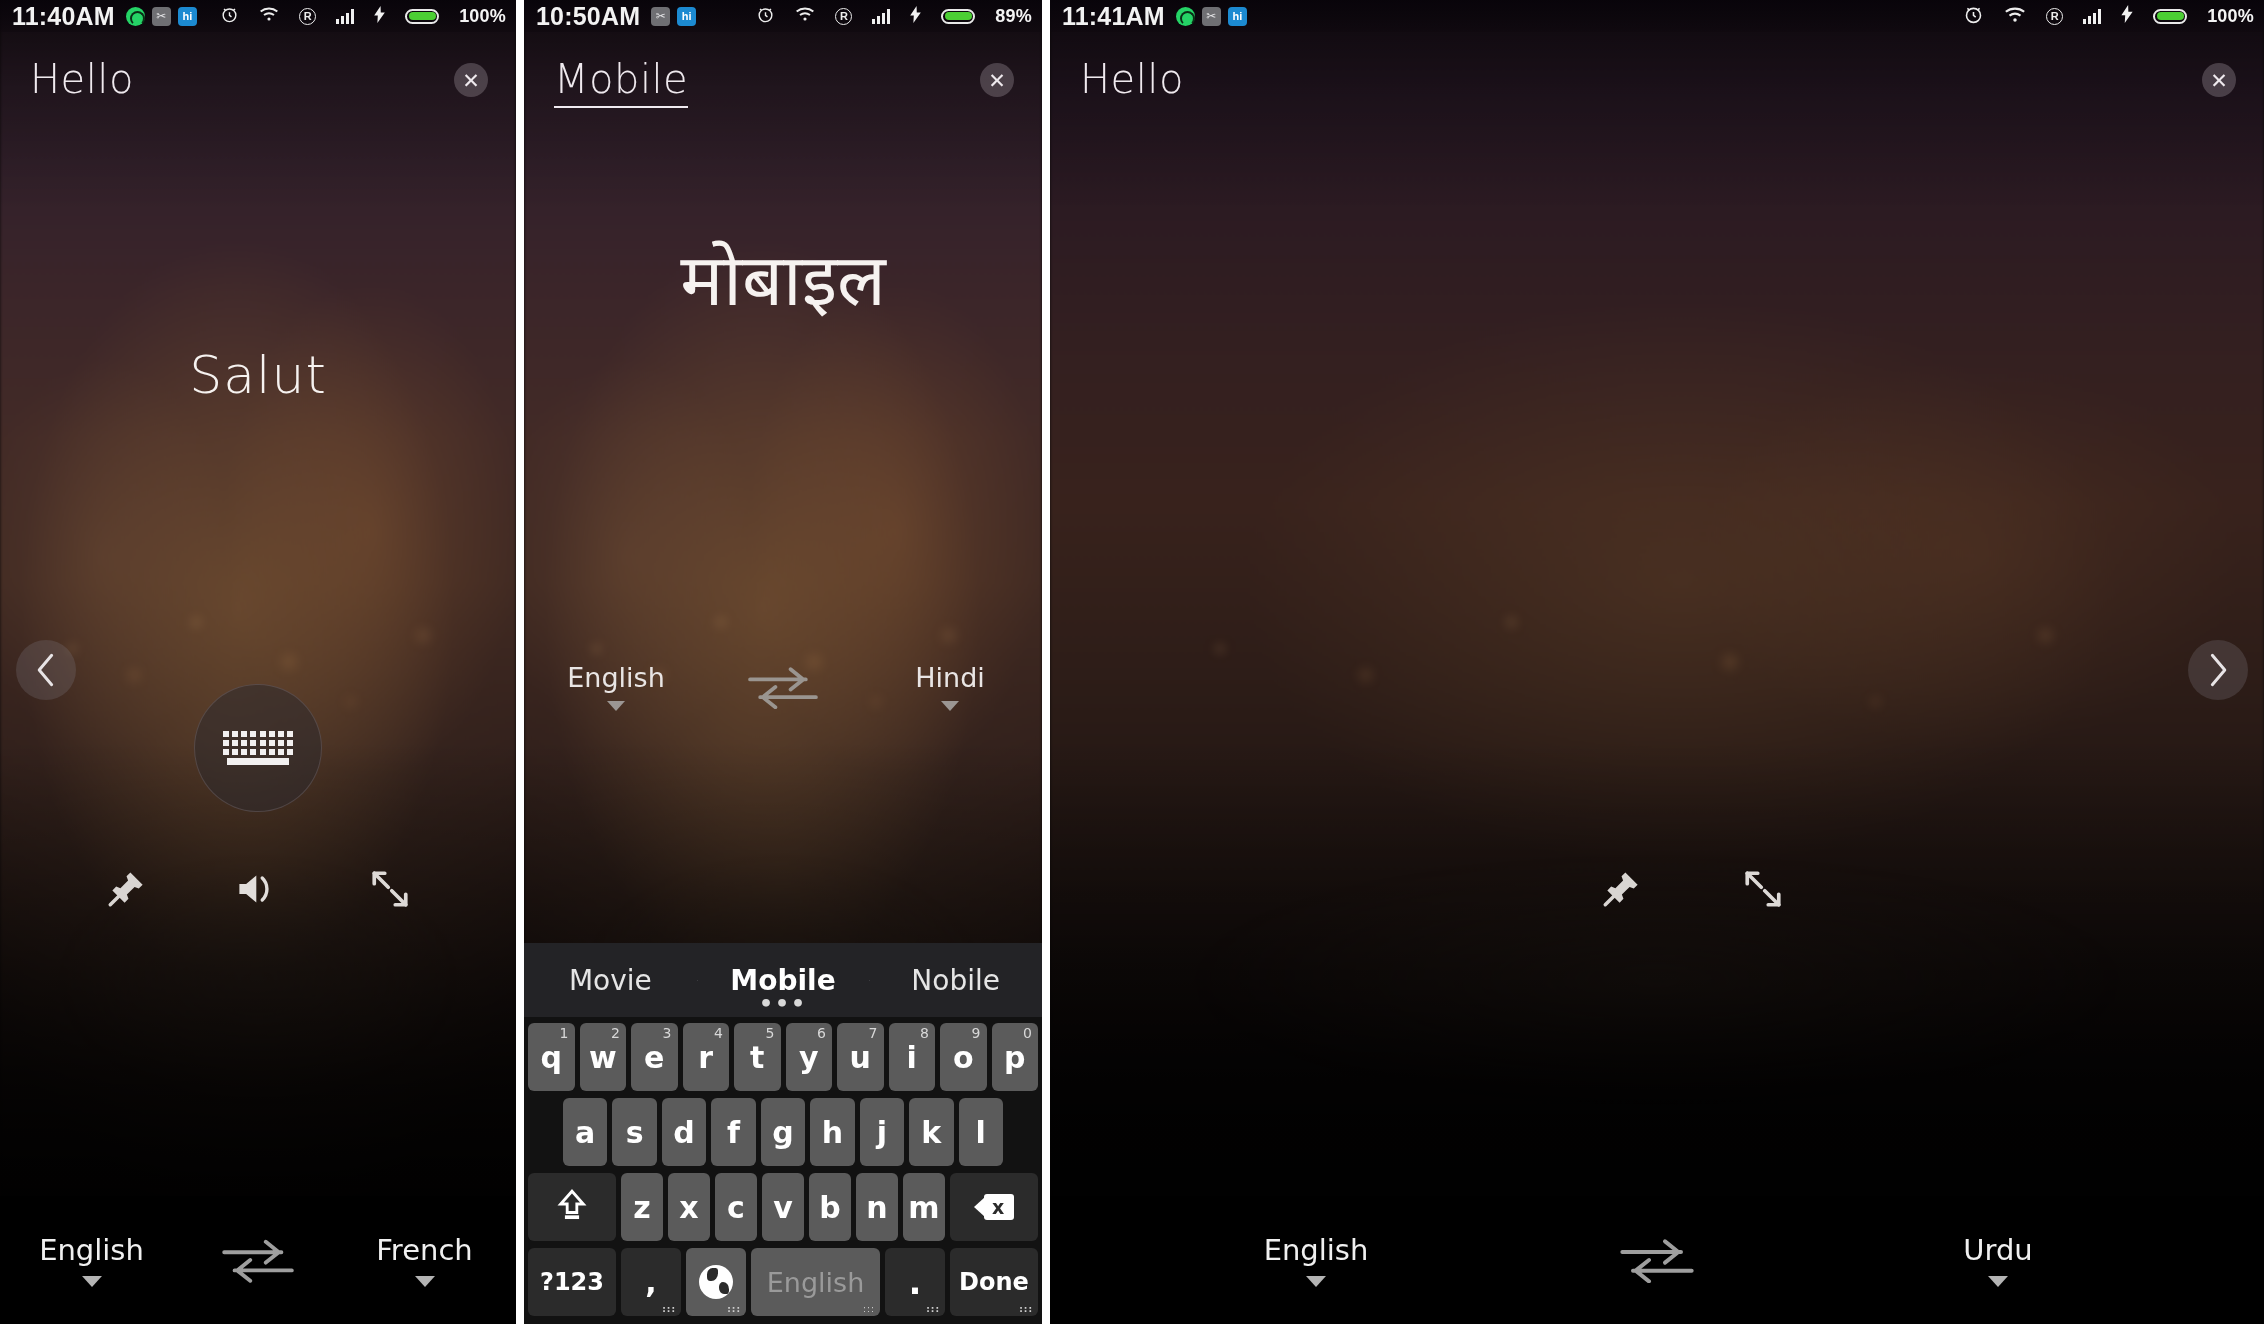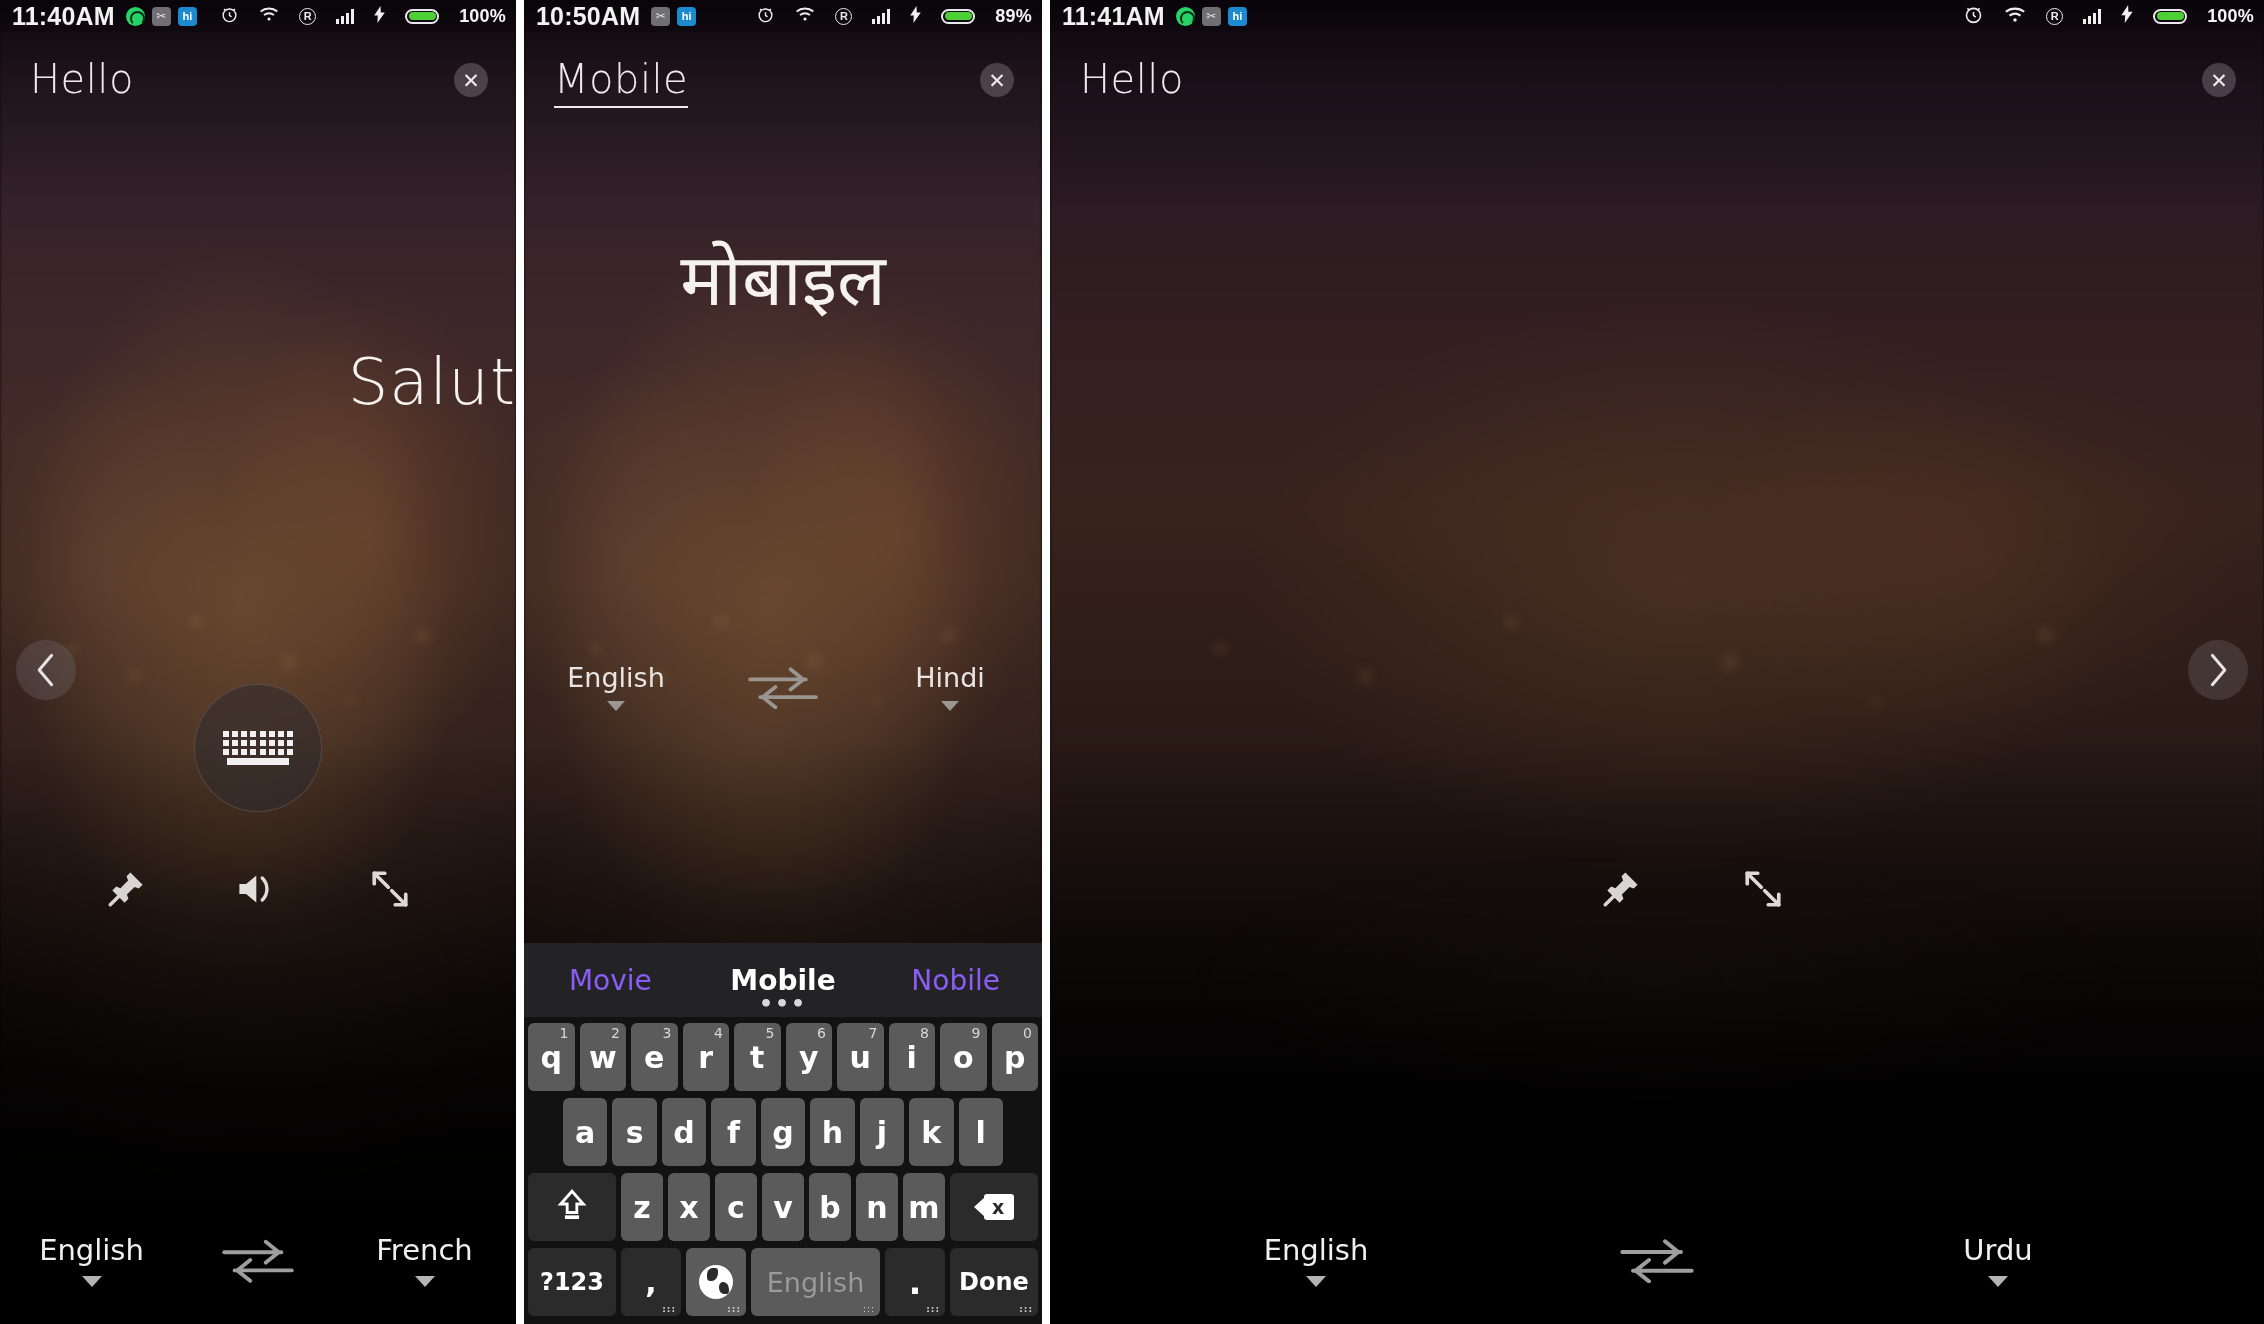--- a/index.html
+++ b/index.html
@@ -113,21 +113,21 @@
   }
   .p1 .closebtn{ right:28px; top:15px; }
   .p2 .closebtn{ right:28px; top:15px; }
   .p3 .closebtn{ right:28px; top:15px; }
 
   
   .bigtext{
     position:absolute; left:0; right:0; text-align:center; z-index:25;
     color:#f6f2f0;
   }
-  .t1{ top:345px; font-size:64px; font-weight:300; font-family:"DejaVu Sans", sans-serif; letter-spacing:1px;text-align:right; }
+  .t1{ top:345px; font-size:52px; font-weight:300; font-family:"DejaVu Sans", sans-serif; letter-spacing:1px; }
   .t2{ top:228px; font-size:72px; font-weight:400; font-family:"DejaVu Sans", sans-serif; }
   .t3{ top:338px; font-size:98px; font-weight:400; font-family:"DejaVu Sans", sans-serif; direction:rtl; }
 
   
   .navchev{
     position:absolute; top:640px; width:60px; height:60px; border-radius:50%;
     background:rgba(120,112,118,0.30);
     display:flex; align-items:center; justify-content:center; z-index:30;
   }
   .navchev svg{ display:block; }
@@ -177,21 +177,21 @@
   }
   .langrow-inline .langname{ font-size:27px; color:#e9e5e4; }
   .langrow-inline .caret{ border-top-color:#9b9693; border-left-width:9px; border-right-width:9px; border-top-width:10px; margin-top:8px; }
 
   
   .kbwrap{ position:absolute; left:0; right:0; bottom:0; z-index:36; background:#0a0a0a; }
   .suggest{
     height:74px; background:#232326;
     display:flex; align-items:center; position:relative;
   }
-  .sg{ flex:1; text-align:center; color:#8b5cf6; font-size:28px; font-family:"DejaVu Sans", sans-serif; position:relative; }
+  .sg{ flex:1; text-align:center; color:#e5e5e5; font-size:28px; font-family:"DejaVu Sans", sans-serif; position:relative; }
   .sg.sel{ color:#ffffff; font-weight:bold; }
   .sg.div::before{ content:""; position:absolute; left:0; top:16px; bottom:16px; width:1px; background:#3c3c40; }
   .sg .dots{ position:absolute; left:50%; transform:translateX(-50%); bottom:-18px; color:#d8d8d8; font-size:22px; letter-spacing:2px; line-height:1; }
   .keys{ background:#121212; padding:6px 4px 8px 4px; }
   .krow{ display:flex; gap:5px; margin-bottom:7px; }
   .krow:last-child{ margin-bottom:0;align-items:flex-end; }
   .key{
     flex:1; height:68px; border-radius:6px; background:#5b5b5b;
     display:flex; align-items:center; justify-content:center; position:relative;
     color:#ffffff; font-size:30px; font-weight:bold;

